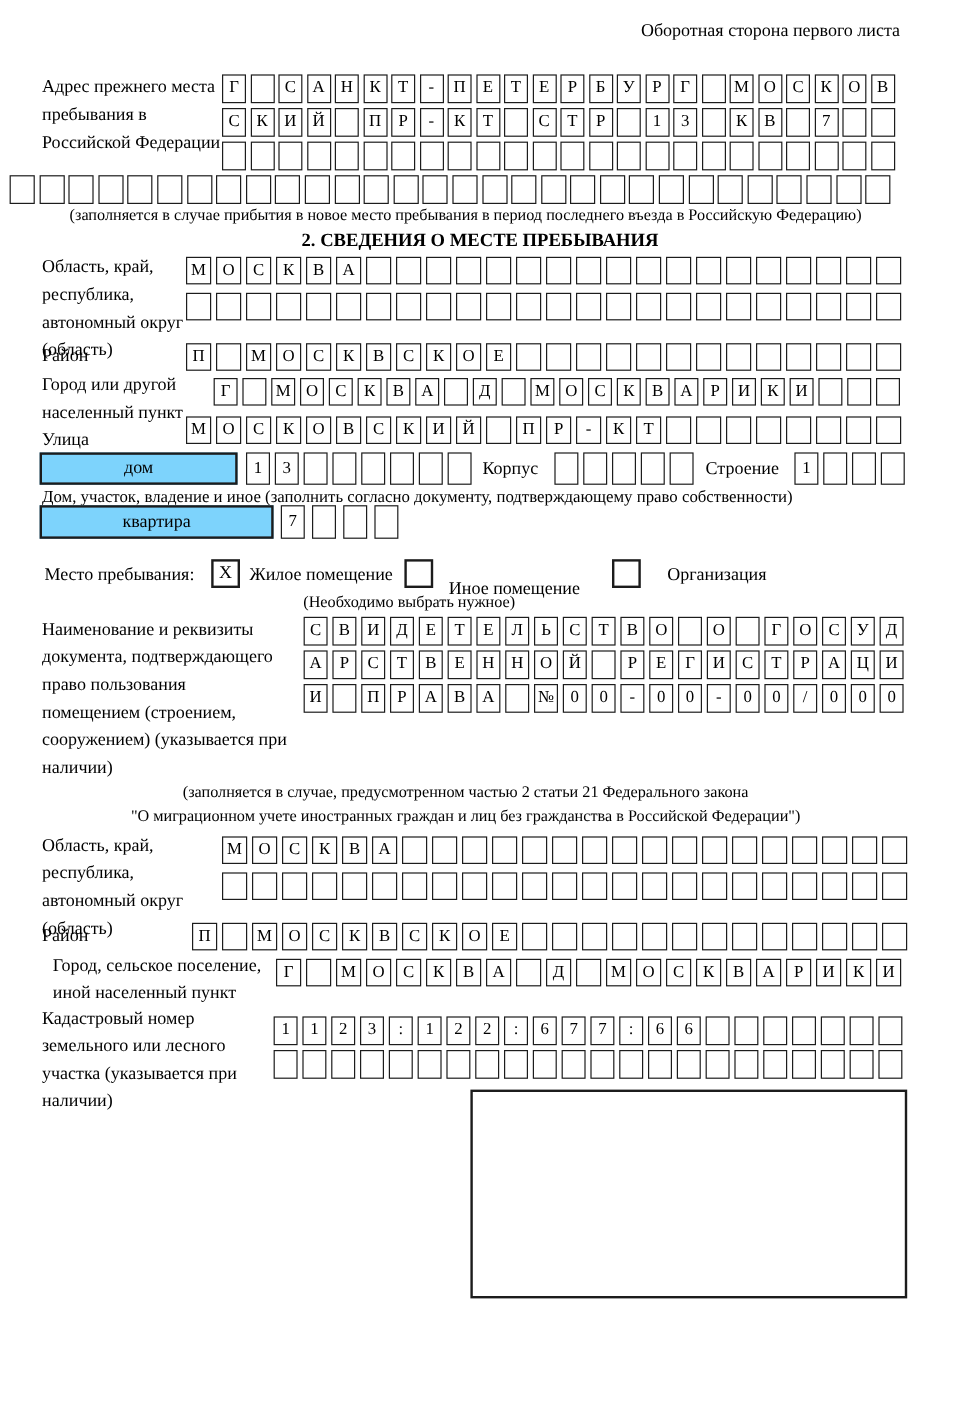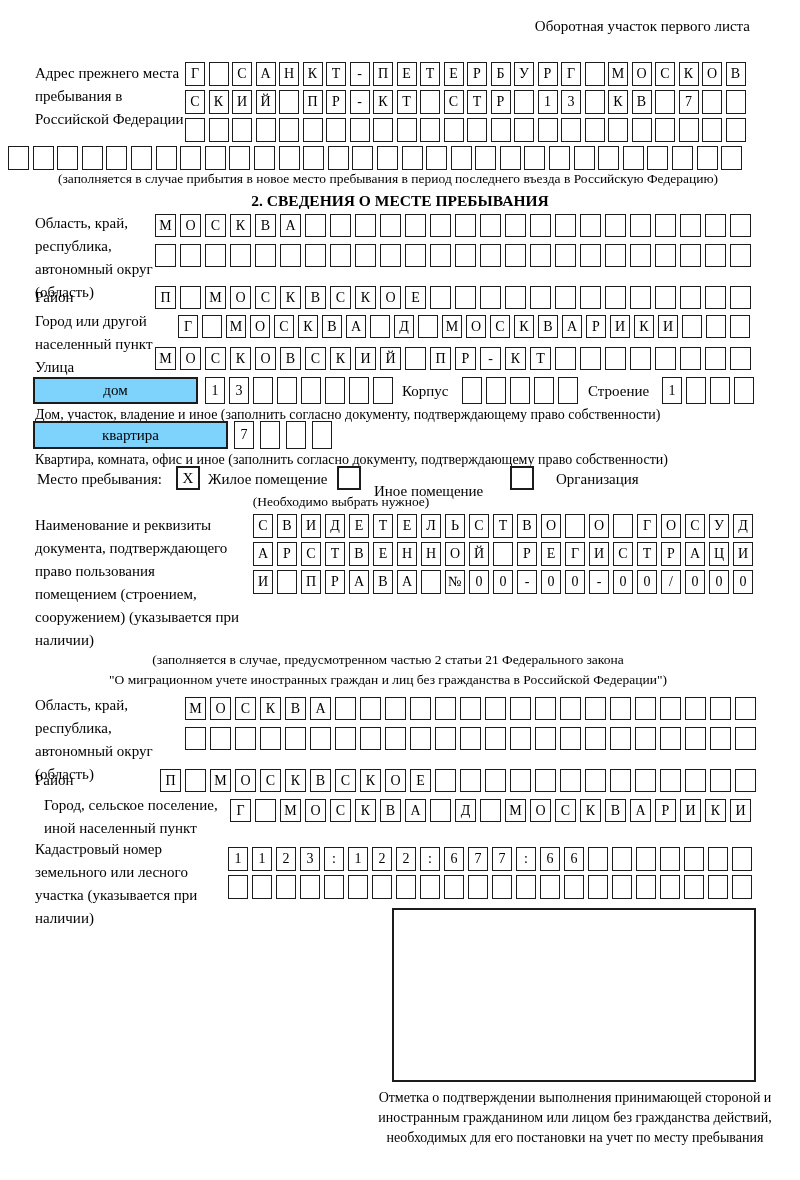--- a/index.html
+++ b/index.html
@@ -25,21 +25,21 @@
     position:absolute;width:24px;height:24px;border:2px solid #1c1c1c;box-sizing:border-box;
     display:flex;align-items:center;justify-content:center;font-size:15px;background:#fff;
   }
   .stamp{position:absolute;border:2px solid #1c1c1c;box-sizing:border-box;background:#fff;}
 </style>
 </head>
 <body>
 
 <div class="page">
 
-  <div class="cap" style="left:490px;top:18px;width:260px;text-align:right;font-size:15px;">Оборотная участок первого листа</div>
+  <div class="cap" style="left:490px;top:18px;width:260px;text-align:right;font-size:15px;">Оборотная сторона первого листа</div>
 
   <div class="lbl" style="left:35px;top:62px;width:150px;">Адрес прежнего места пребывания в Российской Федерации</div>
 
   <div class="boxrow" style="left:185px;top:62px;--w:20px;--g:3.5px;--h:24px;">
       <div class="cell">Г</div>
       <div class="cell"></div>
       <div class="cell">С</div>
       <div class="cell">А</div>
       <div class="cell">Н</div>
       <div class="cell">К</div>
@@ -317,21 +317,20 @@
     </div>
   <div class="cap" style="left:35px;top:407px;font-size:14px;">Дом, участок, владение и иное (заполнить согласно документу, подтверждающему право собственности)</div>
 
   <div class="widebox" style="left:33px;top:421px;width:195px;height:28px;">квартира</div>
   <div class="boxrow" style="left:234px;top:421px;--w:20px;--g:6px;--h:28px;">
       <div class="cell">7</div>
       <div class="cell"></div>
       <div class="cell"></div>
       <div class="cell"></div>
     </div>
-  <div class="cap" style="left:35px;top:452px;font-size:14px;">Квартира, комната, офис и иное (заполнить согласно документу, подтверждающему право собственности)</div>
 
   <div class="lbl" style="left:37px;top:468px;">Место пребывания:</div>
   <div class="checkbox" style="left:176px;top:466px;">X</div>
   <div class="lbl" style="left:208px;top:468px;">Жилое помещение</div>
   <div class="checkbox" style="left:337px;top:466px;"></div>
   <div class="lbl" style="left:374px;top:468px;margin-top:12px;">Иное помещение</div>
   <div class="checkbox" style="left:510px;top:466px;"></div>
   <div class="lbl" style="left:556px;top:468px;">Организация</div>
   <div class="cap" style="left:186px;top:494px;width:310px;text-align:center;">(Необходимо выбрать нужное)</div>
 
@@ -558,15 +557,14 @@
       <div class="cell"></div>
       <div class="cell"></div>
       <div class="cell"></div>
       <div class="cell"></div>
       <div class="cell"></div>
       <div class="cell"></div>
       <div class="cell"></div>
     </div>
 
   <div class="stamp" style="left:392px;top:908px;width:364px;height:174px;"></div>
-  <div class="cap" style="left:365px;top:1088px;width:420px;text-align:center;font-size:14px;line-height:20px;">Отметка о подтверждении выполнения принимающей стороной и иностранным гражданином или лицом без гражданства действий, необходимых для его постановки на учет по месту пребывания</div>
 
 </div>
 
 </body></html>

